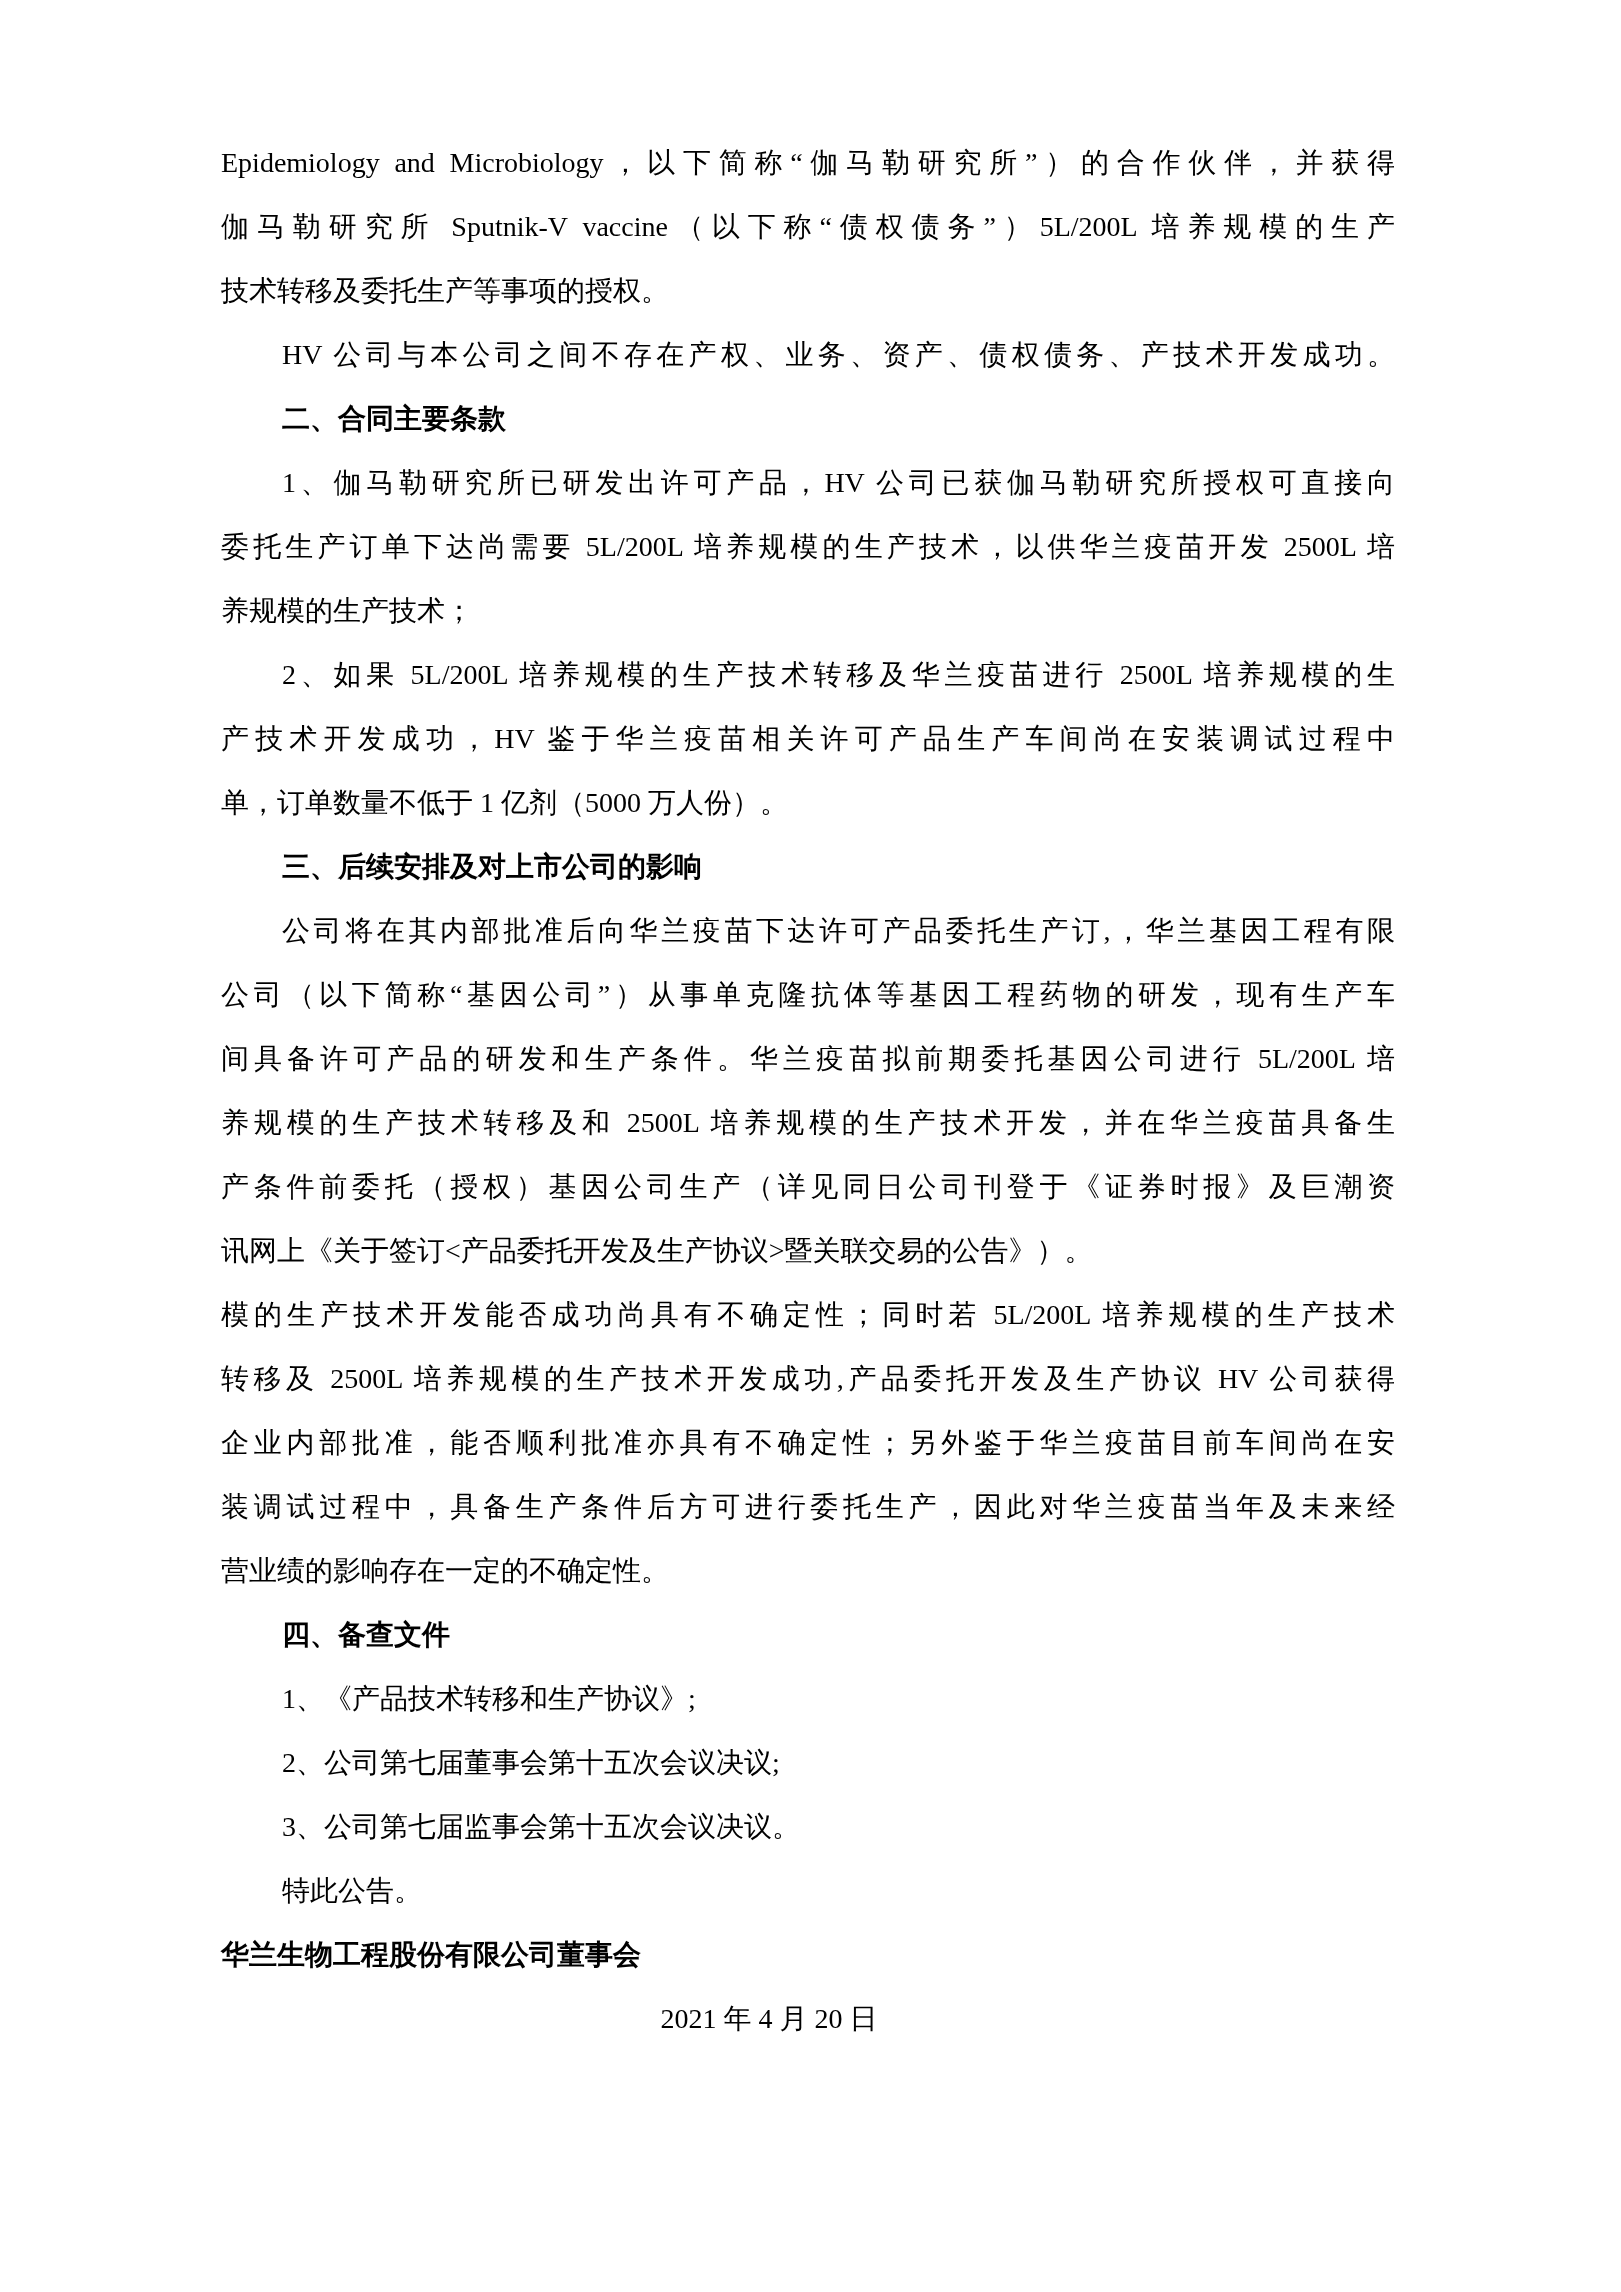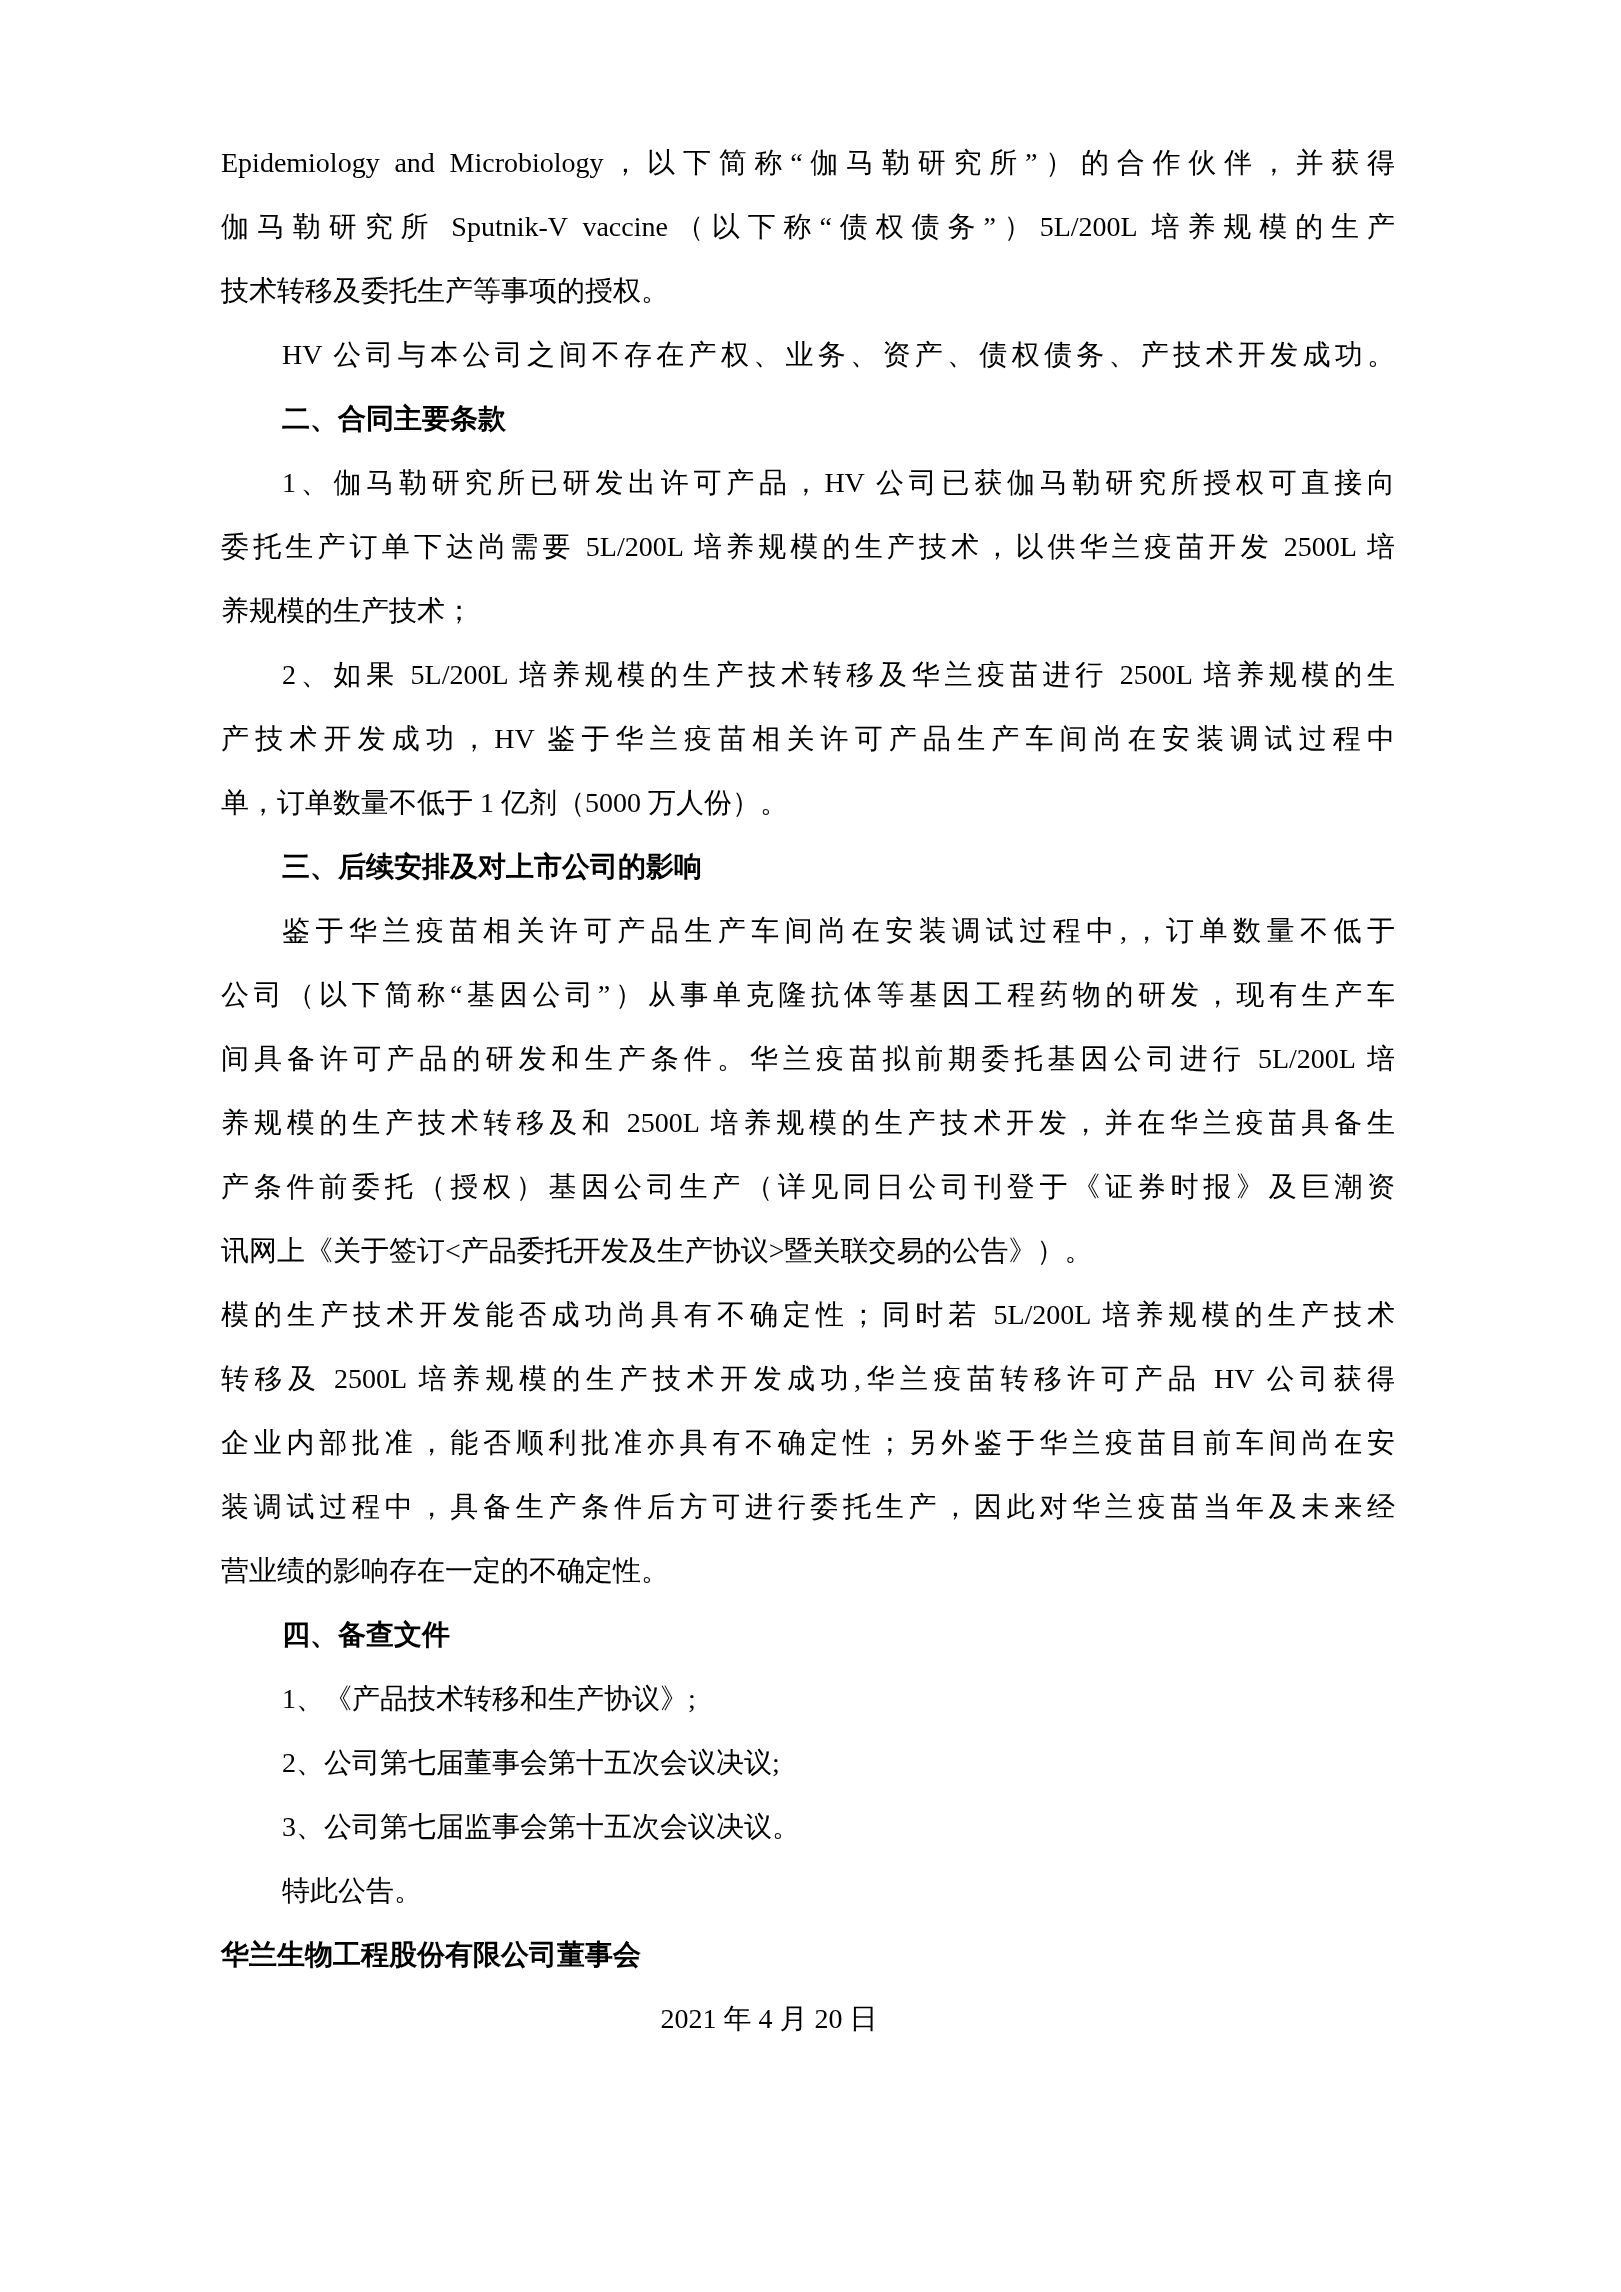--- a/index.html
+++ b/index.html
@@ -50,28 +50,28 @@
     <div class="line">技术转移及委托生产等事项的授权。</div>
     <div class="line indent justify">HV 公司与本公司之间不存在产权、业务、资产、债权债务、产技术开发成功。</div>
     <div class="line indent hei">二、合同主要条款</div>
     <div class="line indent justify">1、伽马勒研究所已研发出许可产品，HV 公司已获伽马勒研究所授权可直接向</div>
     <div class="line justify">委托生产订单下达尚需要 5L/200L 培养规模的生产技术，以供华兰疫苗开发 2500L 培</div>
     <div class="line">养规模的生产技术；</div>
     <div class="line indent justify">2、如果 5L/200L 培养规模的生产技术转移及华兰疫苗进行 2500L 培养规模的生</div>
     <div class="line justify">产技术开发成功，HV 鉴于华兰疫苗相关许可产品生产车间尚在安装调试过程中</div>
     <div class="line">单，订单数量不低于 1 亿剂（5000 万人份）。</div>
     <div class="line indent hei">三、后续安排及对上市公司的影响</div>
-    <div class="line indent justify">鉴于华兰疫苗相关许可产品生产车间尚在安装调试过程中,，订单数量不低于</div>
+    <div class="line indent justify">公司将在其内部批准后向华兰疫苗下达许可产品委托生产订,，华兰基因工程有限</div>
     <div class="line justify">公司（以下简称“基因公司”）从事单克隆抗体等基因工程药物的研发，现有生产车</div>
     <div class="line justify">间具备许可产品的研发和生产条件。华兰疫苗拟前期委托基因公司进行 5L/200L 培</div>
     <div class="line justify">养规模的生产技术转移及和 2500L 培养规模的生产技术开发，并在华兰疫苗具备生</div>
     <div class="line justify">产条件前委托（授权）基因公司生产（详见同日公司刊登于《证券时报》及巨潮资</div>
     <div class="line">讯网上《关于签订&lt;产品委托开发及生产协议&gt;暨关联交易的公告》）。</div>
     <div class="line justify">模的生产技术开发能否成功尚具有不确定性；同时若 5L/200L 培养规模的生产技术</div>
-    <div class="line justify">转移及 2500L 培养规模的生产技术开发成功,华兰疫苗转移许可产品 HV 公司获得</div>
+    <div class="line justify">转移及 2500L 培养规模的生产技术开发成功,产品委托开发及生产协议 HV 公司获得</div>
     <div class="line justify">企业内部批准，能否顺利批准亦具有不确定性；另外鉴于华兰疫苗目前车间尚在安</div>
     <div class="line justify">装调试过程中，具备生产条件后方可进行委托生产，因此对华兰疫苗当年及未来经</div>
     <div class="line">营业绩的影响存在一定的不确定性。</div>
     <div class="line indent hei">四、备查文件</div>
     <div class="line indent">1、《产品技术转移和生产协议》;</div>
     <div class="line indent">2、公司第七届董事会第十五次会议决议;</div>
     <div class="line indent">3、公司第七届监事会第十五次会议决议。</div>
     <div class="line indent">特此公告。</div>
     <div class="line sig hei">华兰生物工程股份有限公司董事会</div>
     <div class="line date">2021 年 4 月 20 日</div>

